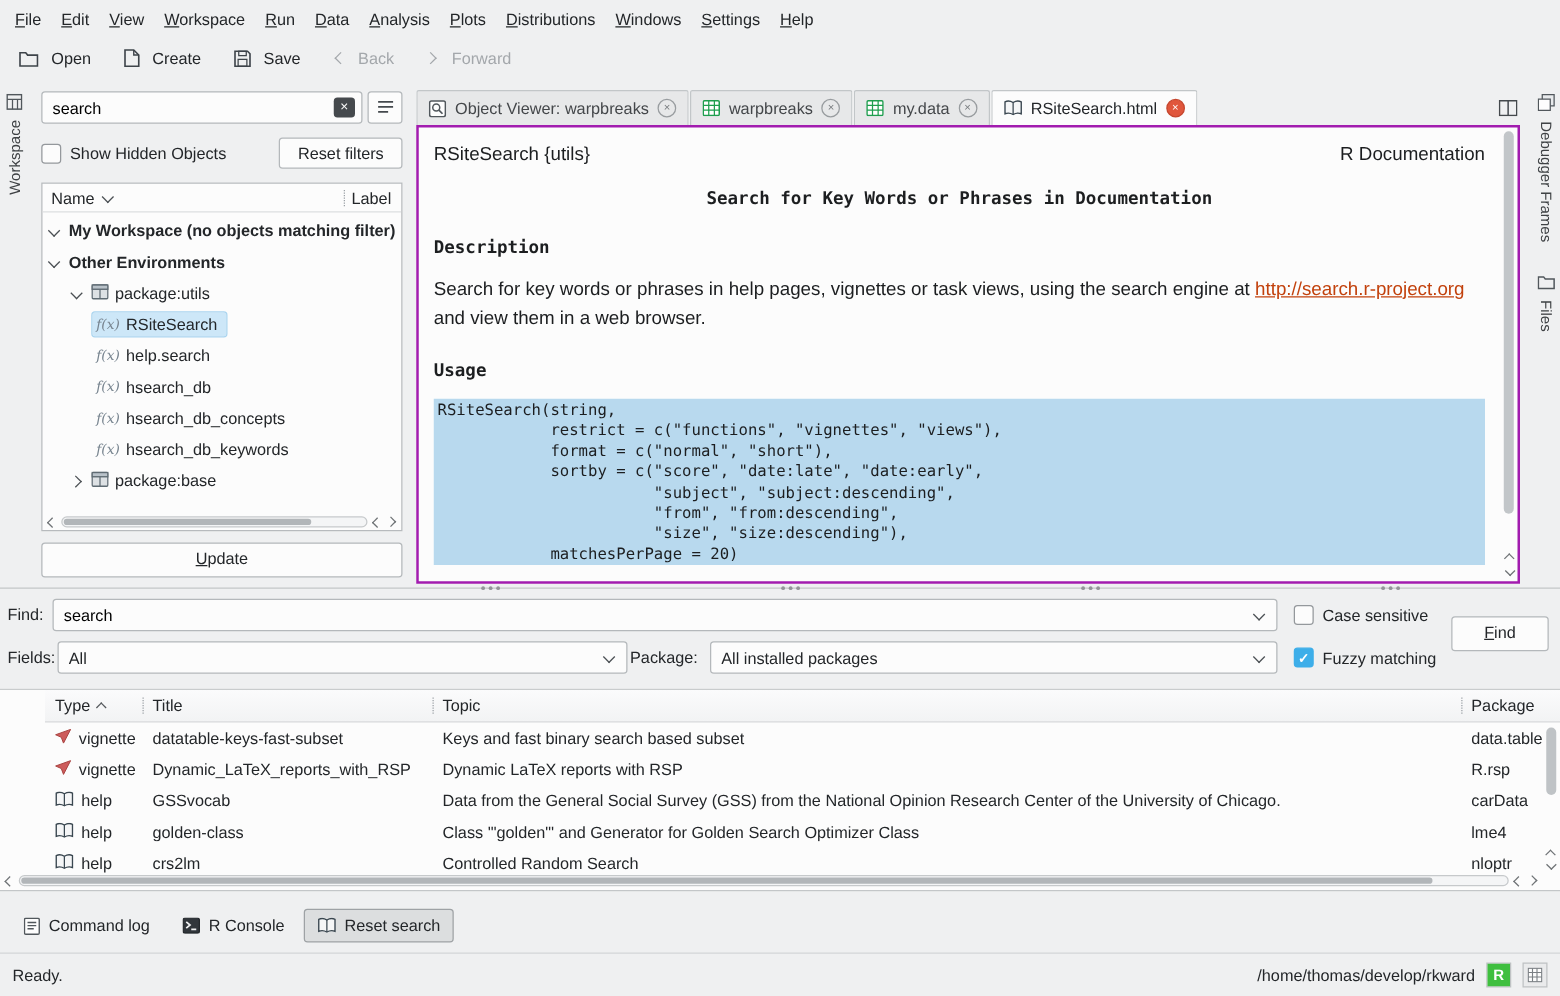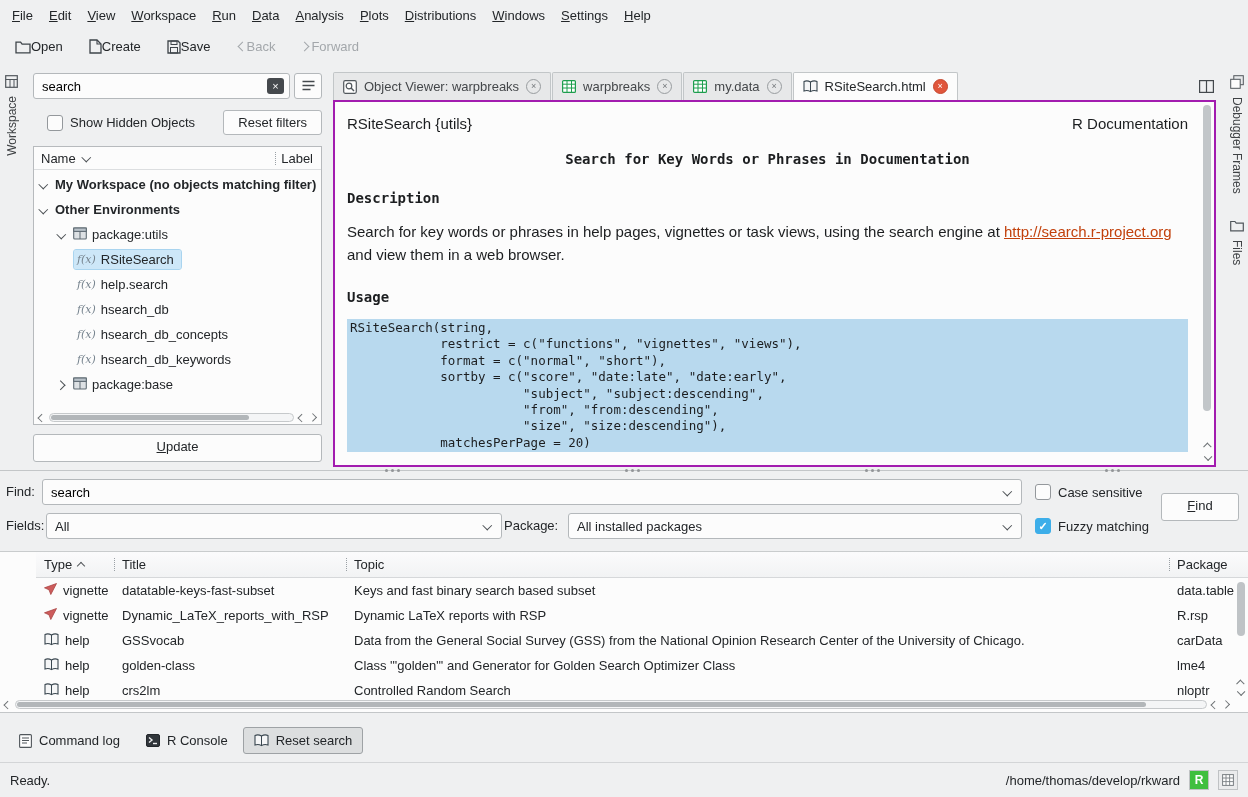--- a/index.html
+++ b/index.html
@@ -7,21 +7,21 @@
   body { font-family:"Liberation Sans",sans-serif; font-size:13px; color:#232629; background:#eff0f1; }
   .app { width:1248px; height:797px; display:flex; flex-direction:column; position:relative; }
 
   
   .menubar { height:30px; display:flex; align-items:center; padding:0 4px; }
   .menu-item { display:inline-block; padding:5px 8px; cursor:default; }
   .menu-item::first-letter { text-decoration:underline; }
 
   
   .toolbar { height:33px; display:flex; align-items:center; padding:0 6px; gap:8px; }
-  .tbtn { display:flex; align-items:center; gap:0; padding:4px 9px; border-radius:3px; }
+  .tbtn { display:flex; align-items:center; gap:10px; padding:4px 9px; border-radius:3px; }
   .tbtn.disabled { color:#a3a7ab; }
   .tbtn svg { display:block; }
   .nav-chev { width:10px; height:10px; position:relative; display:inline-block; }
   .nav-chev::before { content:''; position:absolute; width:6px; height:6px; border-left:1.6px solid #a3a7ab; border-bottom:1.6px solid #a3a7ab; top:1px; }
   .nav-chev.left::before  { transform:rotate(45deg);  left:3px; }
   .nav-chev.right::before { transform:rotate(-135deg); left:0px; }
 
   
   .main-row { height:408px; display:flex; border-bottom:1px solid #c3c6c8; position:relative; }
   .edge-strip { width:23px; display:flex; flex-direction:column; align-items:center; padding-top:12px; gap:26px; overflow:hidden; }
@@ -29,21 +29,21 @@
   .edge-strip.left  .vtext { writing-mode:vertical-rl; transform:rotate(180deg); }
   .edge-strip.right .vtext { writing-mode:vertical-rl; }
 
   
   .workspace-panel { width:307px; padding:10px 8px 8px 10px; display:flex; flex-direction:column; }
   .search-row { display:flex; gap:4px; }
   .search-box { flex:1; height:26px; background:#fcfcfc; border:1px solid #b4b8bb; border-radius:3px; display:flex; align-items:center; padding:0 5px 0 8px; gap:4px; }
   .search-box input { border:none; outline:none; flex:1; font:inherit; background:transparent; min-width:0; }
   .clear-btn { width:17px; height:16px; background:#45494d; border-radius:3px; color:#fcfcfc; display:flex; align-items:center; justify-content:center; font-size:11px; line-height:1; }
   .sq-btn { width:28px; height:26px; border:1px solid #b4b8bb; border-radius:3px; background:#fcfcfc; display:flex; align-items:center; justify-content:center; }
-  .filter-row { margin-top:11px; display:flex; align-items:center; justify-content:space-between;margin-left:14px; }
+  .filter-row { margin-top:11px; display:flex; align-items:center; justify-content:space-between; }
   .checkbox { display:flex; align-items:center; gap:7px; }
   .cbox { width:16px; height:16px; border:1px solid #94989c; border-radius:3px; background:#fcfcfc; display:flex; align-items:center; justify-content:center; font-size:11px; color:#fff; }
   .cbox.checked { background:#3daee9; border-color:#3daee9; }
   .cbox.checked::after { content:'✓'; font-weight:bold; }
   .btn { background:#fcfcfc; border:1px solid #b4b8bb; border-radius:3px; padding:4px 14px; text-align:center; }
   .btn.accel::first-letter { text-decoration:underline; }
 
   .tree-wrap { margin-top:11px; border:1px solid #b7babd; background:#fcfcfc; flex:1; display:flex; flex-direction:column; overflow:hidden; }
   .tree-header { height:23px; display:flex; align-items:center; padding:0 8px 0 7px; border-bottom:1px solid #dcdee0; gap:5px; }
   .tree-header .spacer { flex:1; }

